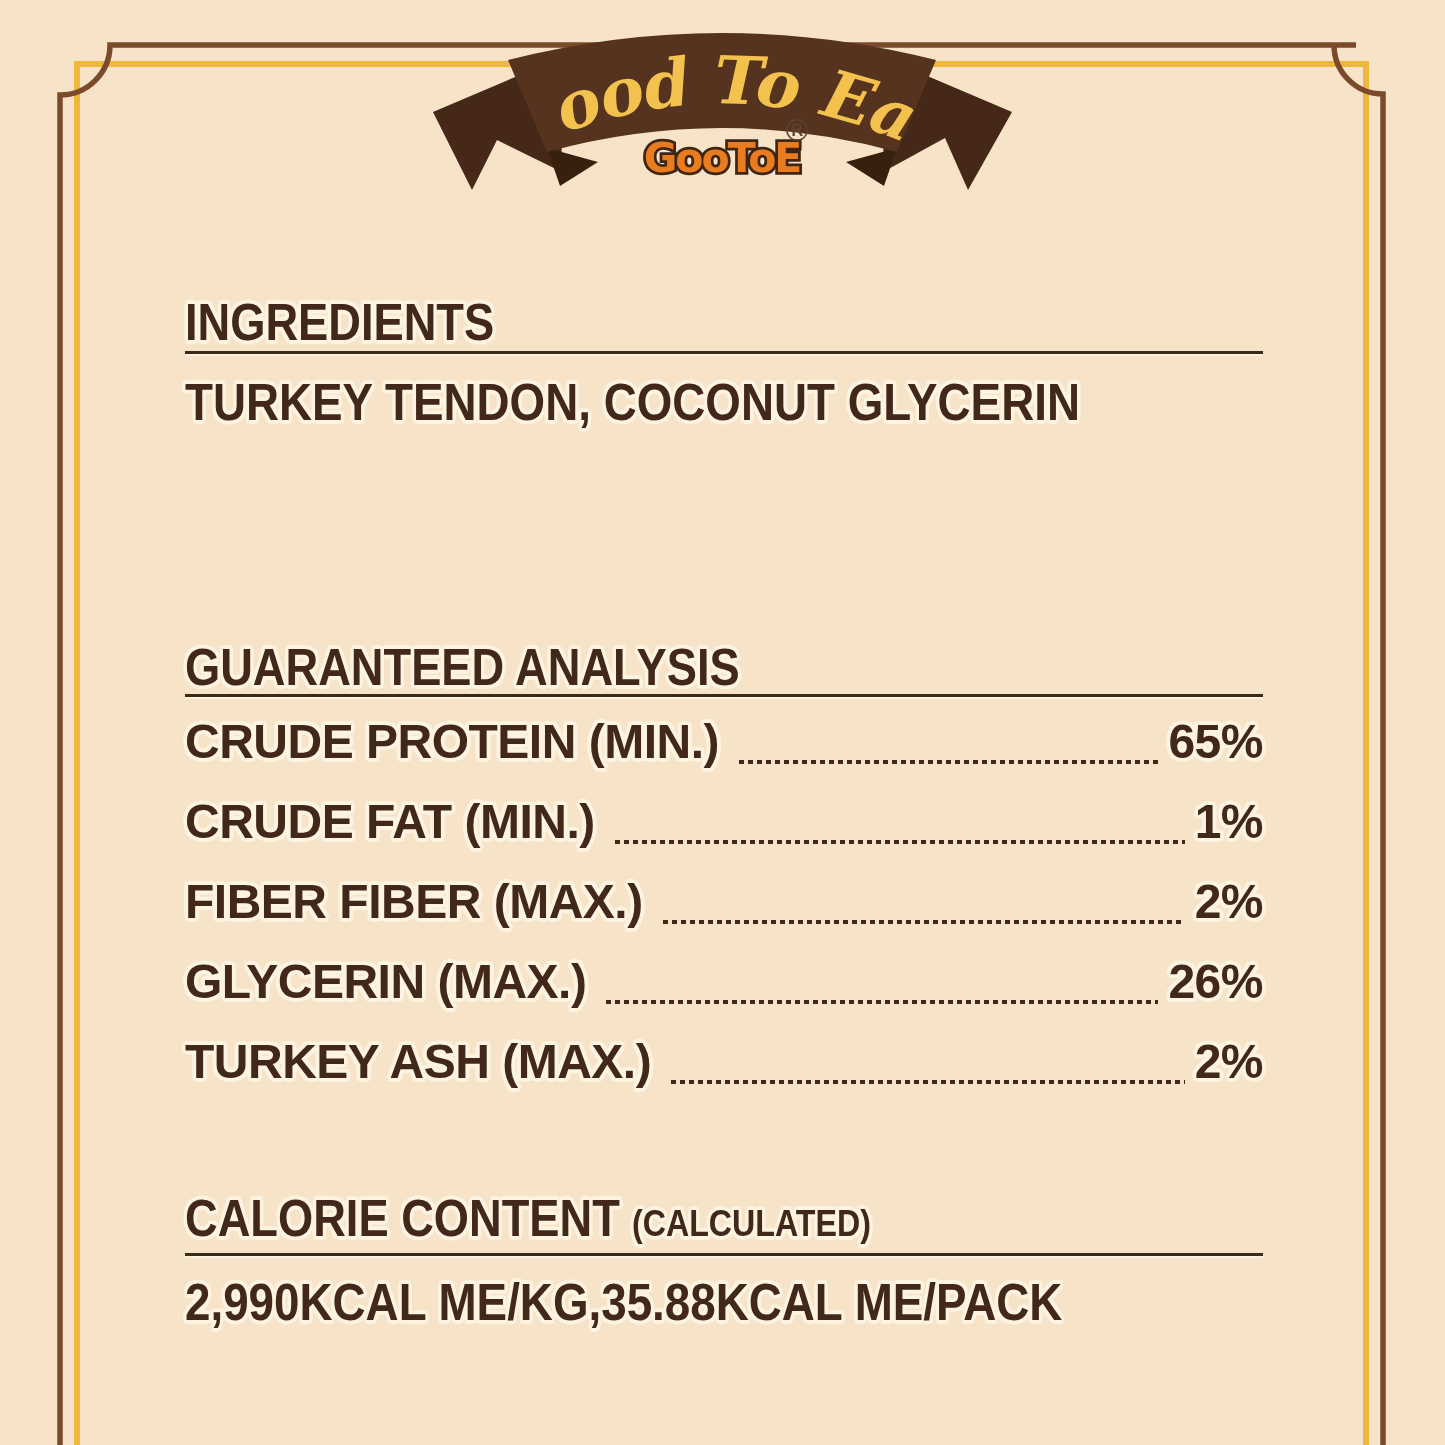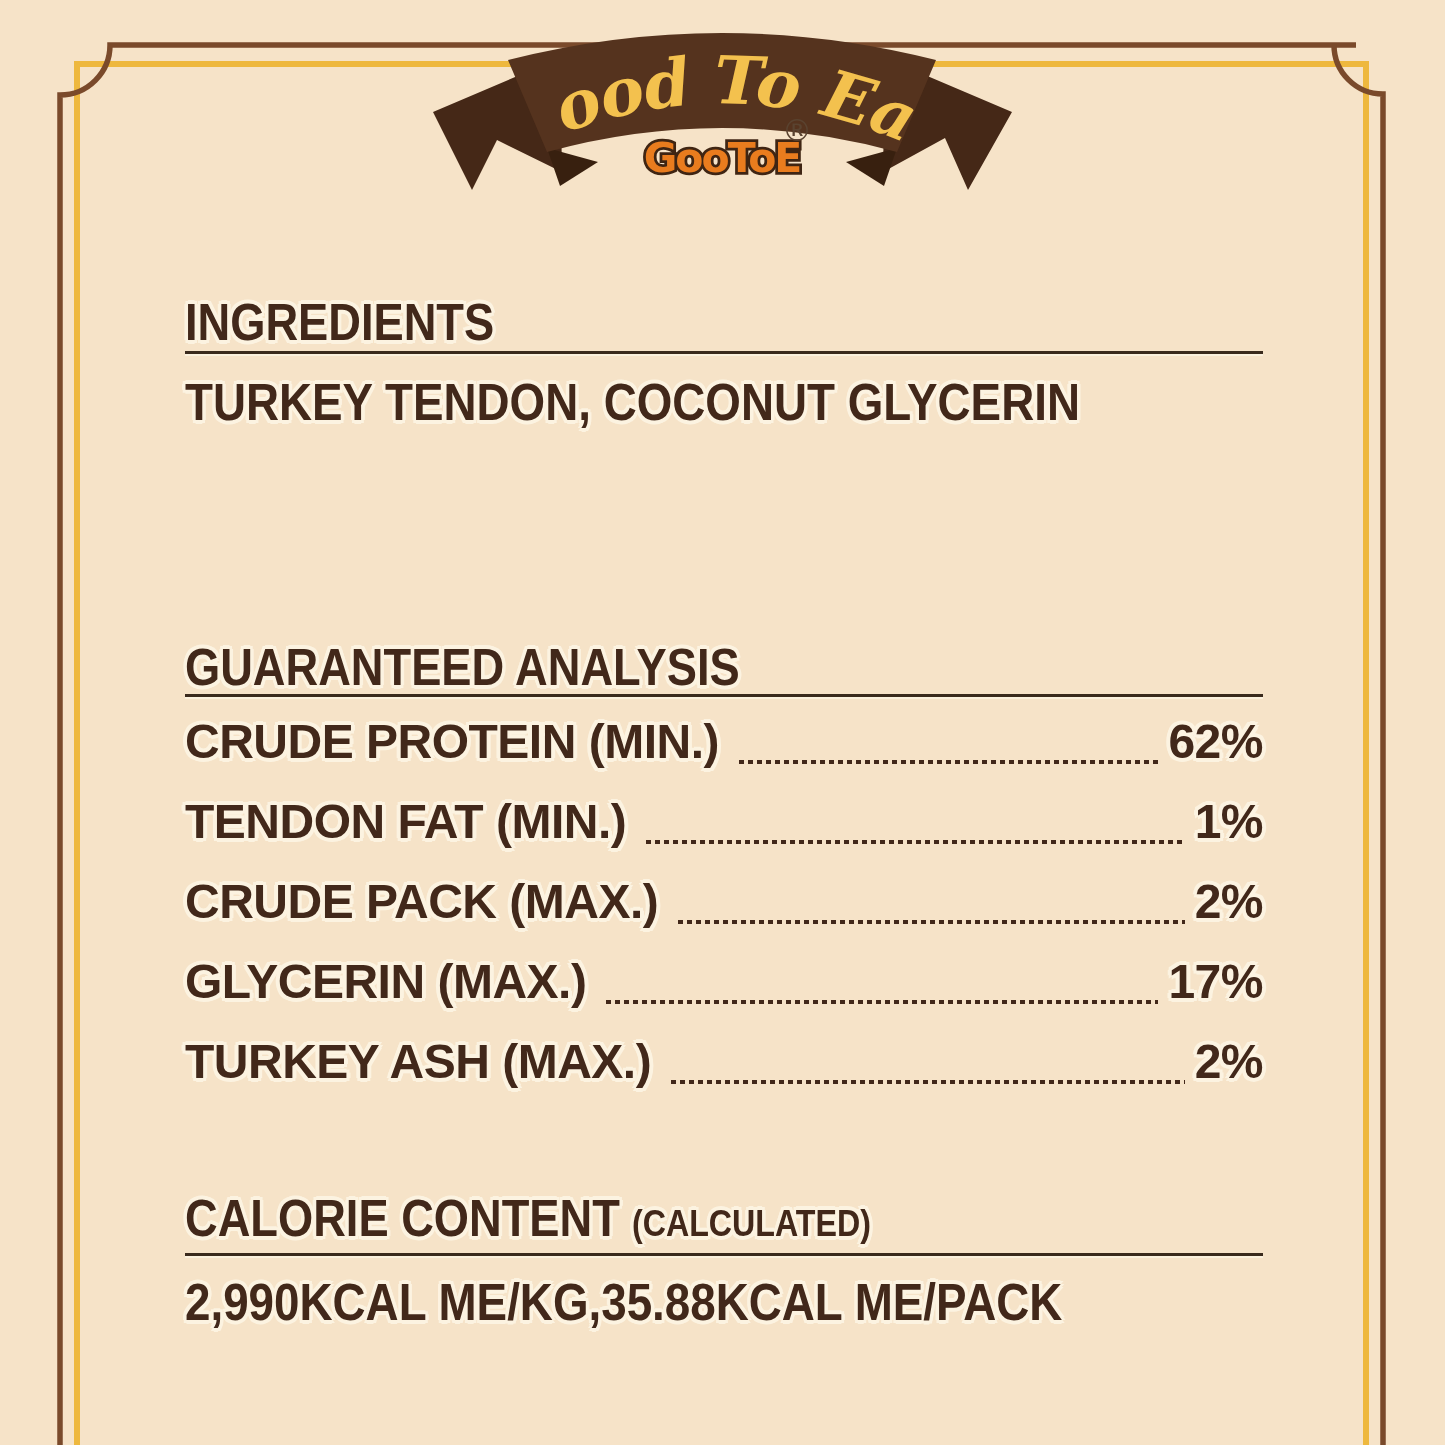--- a/index.html
+++ b/index.html
@@ -90,36 +90,36 @@
     <div id="ingredients-rule" class="sec-rule"></div>
     <p id="ingredients-value" class="body-line halo">TURKEY TENDON, COCONUT GLYCERIN</p>
 
     <h2 id="analysis-title" class="sec-title halo">GUARANTEED ANALYSIS</h2>
     <div id="analysis-rule" class="sec-rule"></div>
 
     <div class="ga-rows">
       <div class="ga-row">
         <span class="ga-label halo">CRUDE PROTEIN (MIN.)</span>
         <span class="leader"></span>
-        <span class="ga-value halo">62%</span>
+        <span class="ga-value halo">65%</span>
       </div>
       <div class="ga-row">
-        <span class="ga-label halo">TENDON FAT (MIN.)</span>
+        <span class="ga-label halo">CRUDE FAT (MIN.)</span>
         <span class="leader"></span>
         <span class="ga-value halo">1%</span>
       </div>
       <div class="ga-row">
-        <span class="ga-label halo">CRUDE PACK (MAX.)</span>
+        <span class="ga-label halo">FIBER FIBER (MAX.)</span>
         <span class="leader"></span>
         <span class="ga-value halo">2%</span>
       </div>
       <div class="ga-row">
         <span class="ga-label halo">GLYCERIN (MAX.)</span>
         <span class="leader"></span>
-        <span class="ga-value halo">17%</span>
+        <span class="ga-value halo">26%</span>
       </div>
       <div class="ga-row">
         <span class="ga-label halo">TURKEY ASH (MAX.)</span>
         <span class="leader"></span>
         <span class="ga-value halo">2%</span>
       </div>
     </div>
 
     <h2 id="calories-title" class="sec-title halo">
       <span>CALORIE CONTENT</span><span class="subtitle">(CALCULATED)</span>

